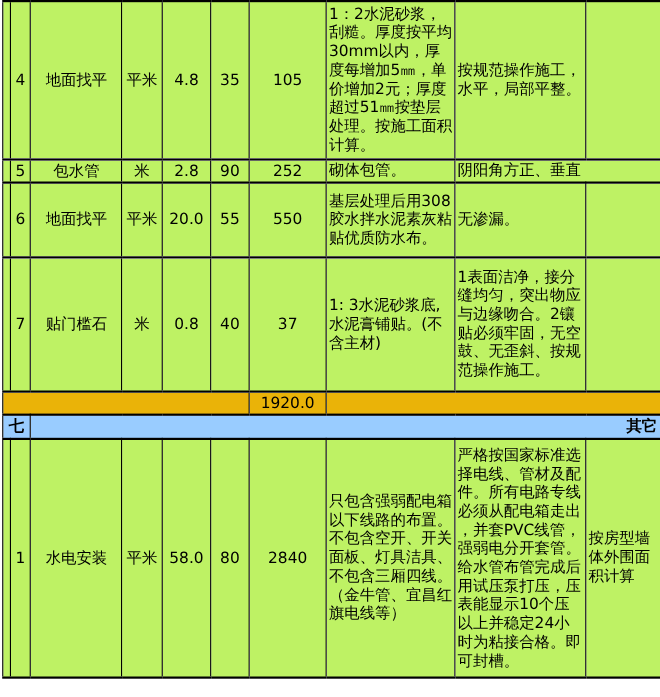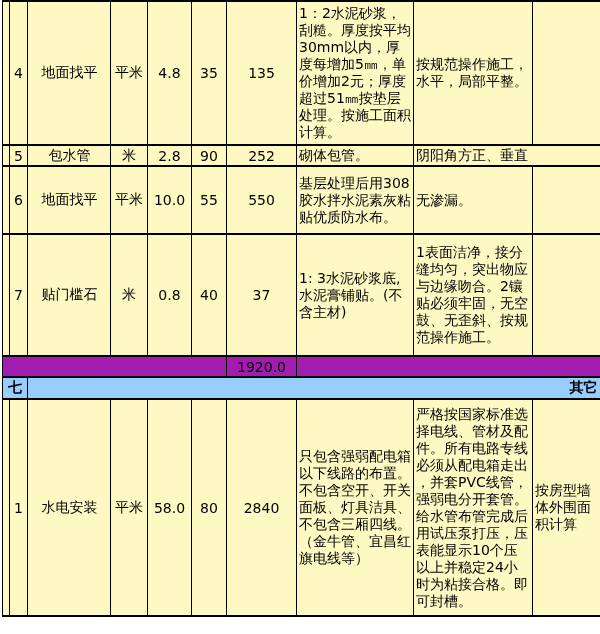--- a/index.html
+++ b/index.html
@@ -18,41 +18,41 @@
     width:597px;
     font-size:14px;
   }
   td{
     border:1px solid var(--grid,#000);
     border-top-width:2px;
     border-bottom-width:2px;
     padding:0 2px;
     overflow:hidden;
     vertical-align:middle;
-    background:#fef9c3;
+    background:#bef264;
   }
   tr td:last-child{border-right:0;}
   td.ctr{text-align:center;}
   td.name{text-align:center;padding-left:3px;}
   td.desc{
     text-align:left;
     line-height:17px;
     word-break:break-all;
     line-break:anywhere;
     padding:1px 2px;
   }
   td.nowrap{white-space:nowrap;}
   tr.r4{height:144px;}
   tr.r5{height:17px;}
   tr.r6{height:68px;}
   tr.r7{height:122px;}
   tr.subtotal{height:21px;}
   tr.section{height:22px;}
   tr.rx1{height:217px;}
-  tr.subtotal td{background:#a21caf;}
+  tr.subtotal td{background:#eab308;}
   td.total{
     background:var(--total_bg,#ffff99);
     text-align:center;
   }
   tr.section td{
     background:var(--section_bg,#99ccff);
     font-weight:bold;
   }
   td.sec-no{text-align:center;padding:0;}
   td.sec-title{text-align:right;padding-left:3px;}
@@ -76,21 +76,21 @@
     </colgroup>
     <tbody>
 
       <tr class="r4">
         <td class="ctr"></td>
         <td class="ctr">4</td>
         <td class="name">地面找平</td>
         <td class="ctr">平米</td>
         <td class="ctr">4.8</td>
         <td class="ctr">35</td>
-        <td class="ctr">135</td>
+        <td class="ctr">105</td>
         <td class="desc">1：2水泥砂浆，刮糙。厚度按平均30mm以内，厚度每增加5㎜，单价增加2元；厚度超过51㎜按垫层处理。按施工面积计算。</td>
         <td class="desc">按规范操作施工，水平，局部平整。</td>
         <td class="desc"></td>
       </tr>
 
       <tr class="r5">
         <td class="ctr"></td>
         <td class="ctr">5</td>
         <td class="name">包水管</td>
         <td class="ctr">米</td>
@@ -99,21 +99,21 @@
         <td class="ctr">252</td>
         <td class="desc nowrap">砌体包管。</td>
         <td class="desc nowrap" colspan="2">阴阳角方正、垂直</td>
       </tr>
 
       <tr class="r6">
         <td class="ctr"></td>
         <td class="ctr">6</td>
         <td class="name">地面找平</td>
         <td class="ctr">平米</td>
-        <td class="ctr">10.0</td>
+        <td class="ctr">20.0</td>
         <td class="ctr">55</td>
         <td class="ctr">550</td>
         <td class="desc">基层处理后用308胶水拌水泥素灰粘贴优质防水布。</td>
         <td class="desc">无渗漏。</td>
         <td class="desc"></td>
       </tr>
 
       <tr class="r7">
         <td class="ctr"></td>
         <td class="ctr">7</td>

